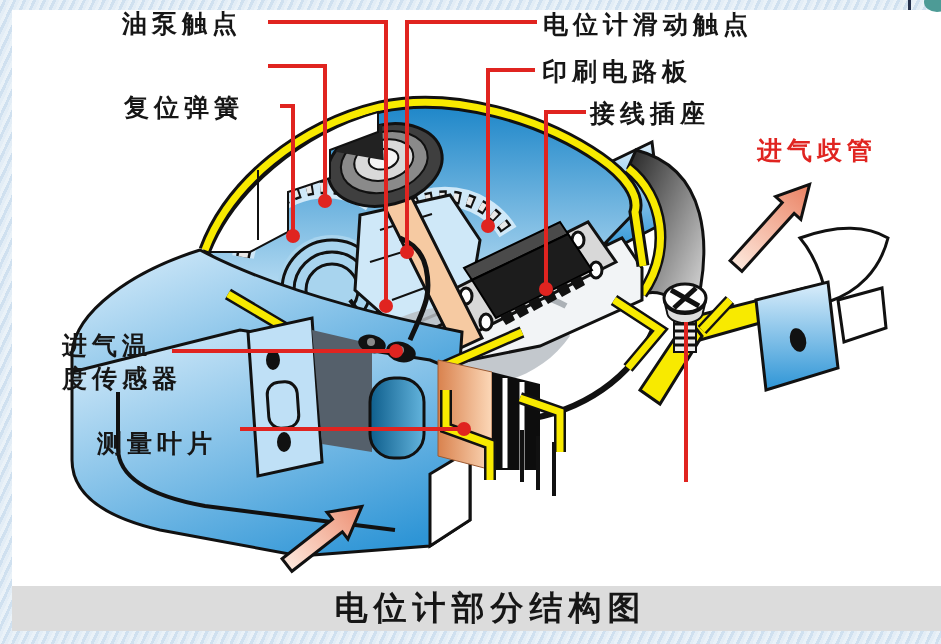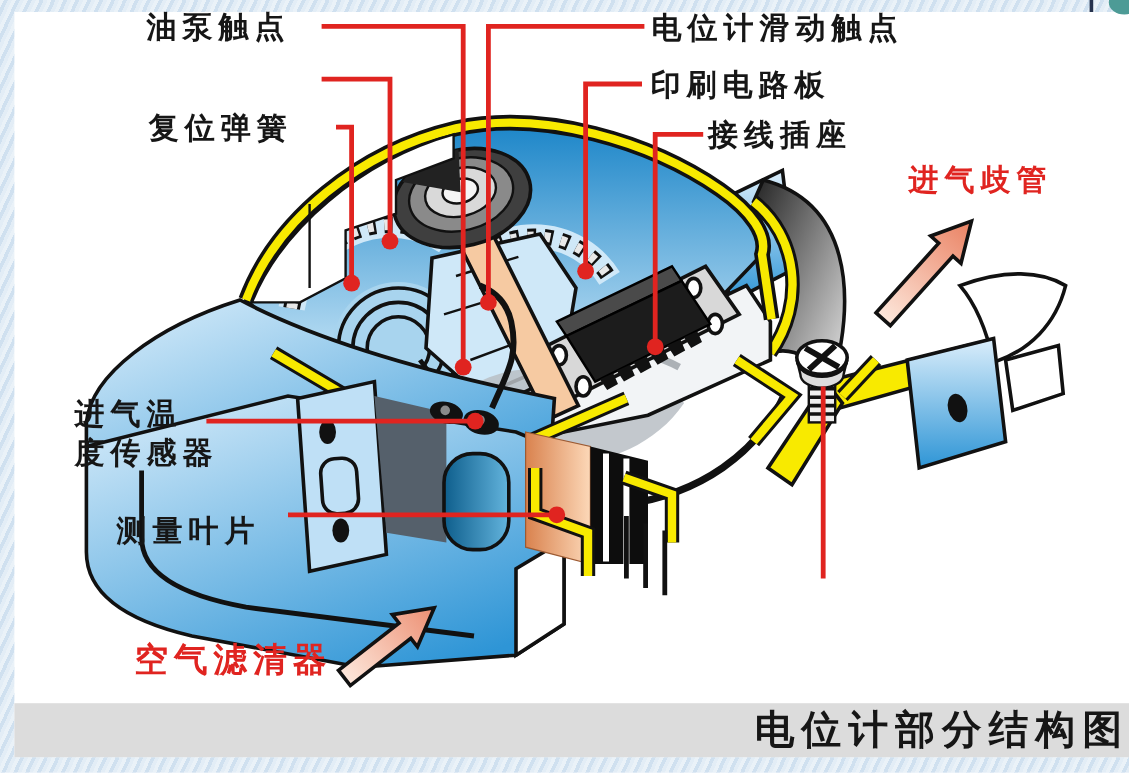--- a/index.html
+++ b/index.html
@@ -3,21 +3,21 @@
 <meta charset="utf-8">
 <style>
   html,body{margin:0;padding:0;}
   .page{position:relative;width:941px;height:644px;overflow:hidden;
     font-family:"Liberation Sans", sans-serif;
     background:
       repeating-linear-gradient(115deg, rgba(255,255,255,.45) 0 3px, rgba(190,212,233,.35) 3px 6px, rgba(255,255,255,.25) 6px 9px),
       #d9e7f3;}
   .content{position:absolute;left:12px;top:10px;right:0;bottom:13px;background:#ffffff;}
   .caption-bar{position:absolute;left:12px;right:0;top:586px;height:45px;background:#dcdcdc;
-    display:flex;align-items:center;justify-content:flex-end;padding-left:28px;}
+    display:flex;align-items:center;justify-content:center;padding-left:28px;}
   .caption-text{font-size:33px;font-weight:bold;color:#161616;letter-spacing:6px;}
   svg.diagram{position:absolute;left:0;top:0;width:941px;height:644px;pointer-events:none;}
   .lbl{position:absolute;font-weight:bold;font-size:25px;color:#161616;letter-spacing:5px;white-space:nowrap;line-height:31px;}
   .lbl.red{color:#e02420;text-align:center;}
   .l-oil{left:122px;top:8px;}
   .l-gear{left:122px;top:52px;}
   .l-spring{left:124px;top:92px;text-align:center;}
   .l-slider{left:543px;top:9px;}
   .l-pcb{left:542px;top:56px;}
   .l-socket{left:590px;top:98px;font-family:Liberation Serif, serif;}
@@ -249,17 +249,16 @@
 
   <div class="lbl l-oil">油泵触点</div>
   <div class="lbl l-spring">复位弹簧</div>
   <div class="lbl l-slider">电位计滑动触点</div>
   <div class="lbl l-pcb">印刷电路板</div>
   <div class="lbl l-socket">接线插座</div>
   <div class="lbl red l-manifold">进气歧管</div>
   <div class="lbl l-temp1">进气温</div>
   <div class="lbl l-temp2">度传感器</div>
   <div class="lbl l-vane">测量叶片</div>
-  <div class="lbl red l-filter">空气滤清器</div>
 
   <div class="top-right-line"></div>
   <div class="teal-corner"></div>
 </div>
 
 </body></html>

